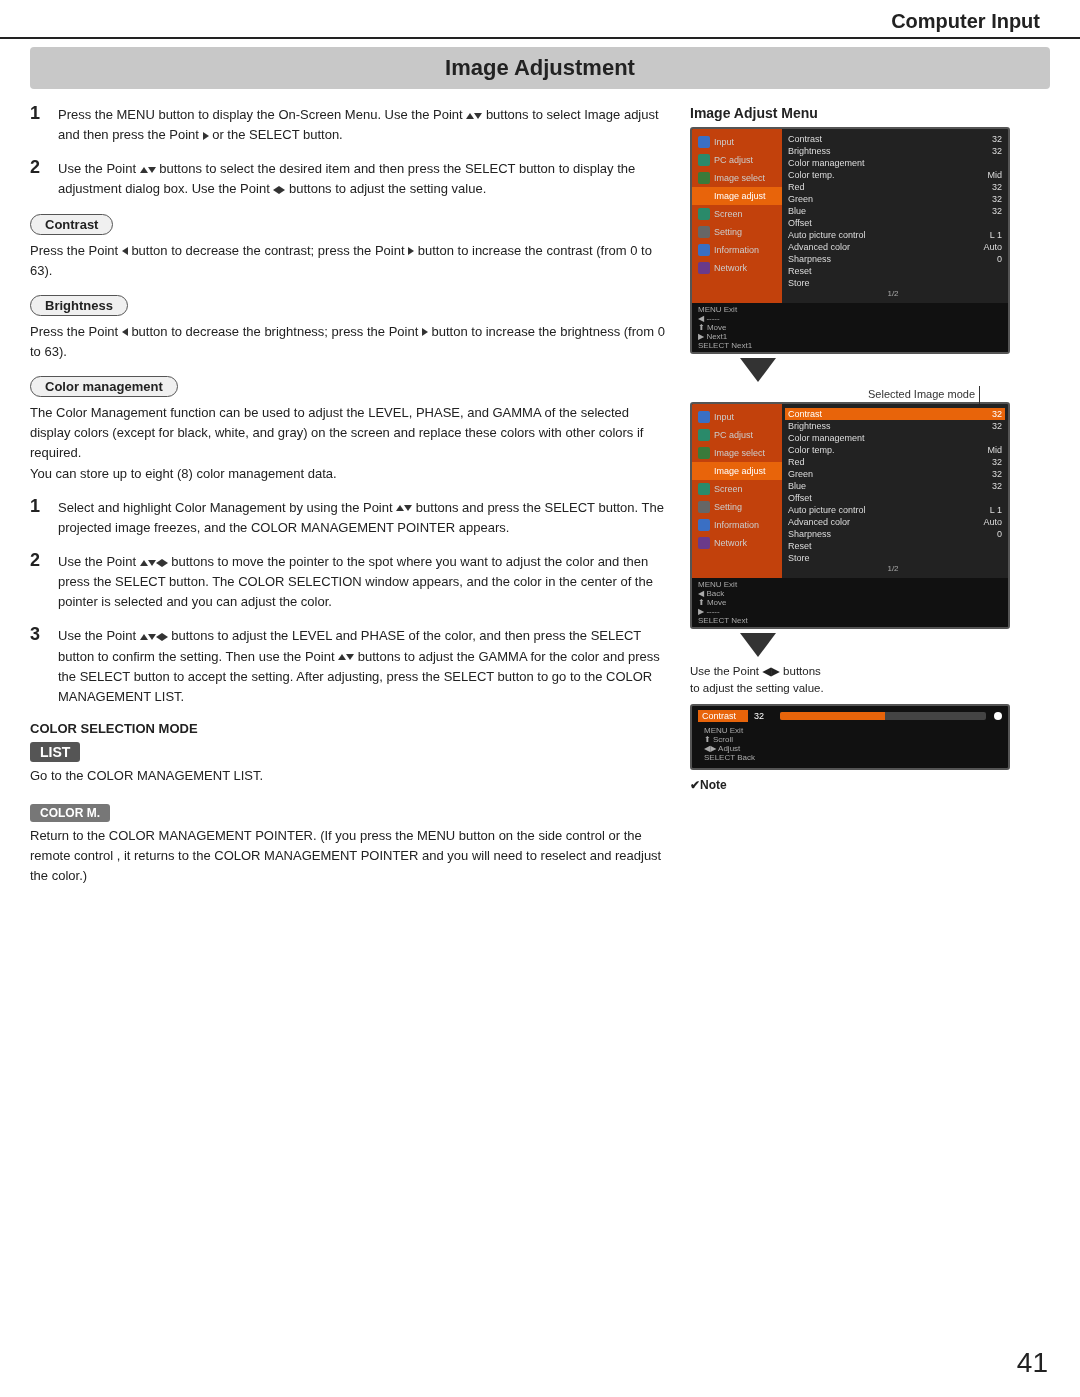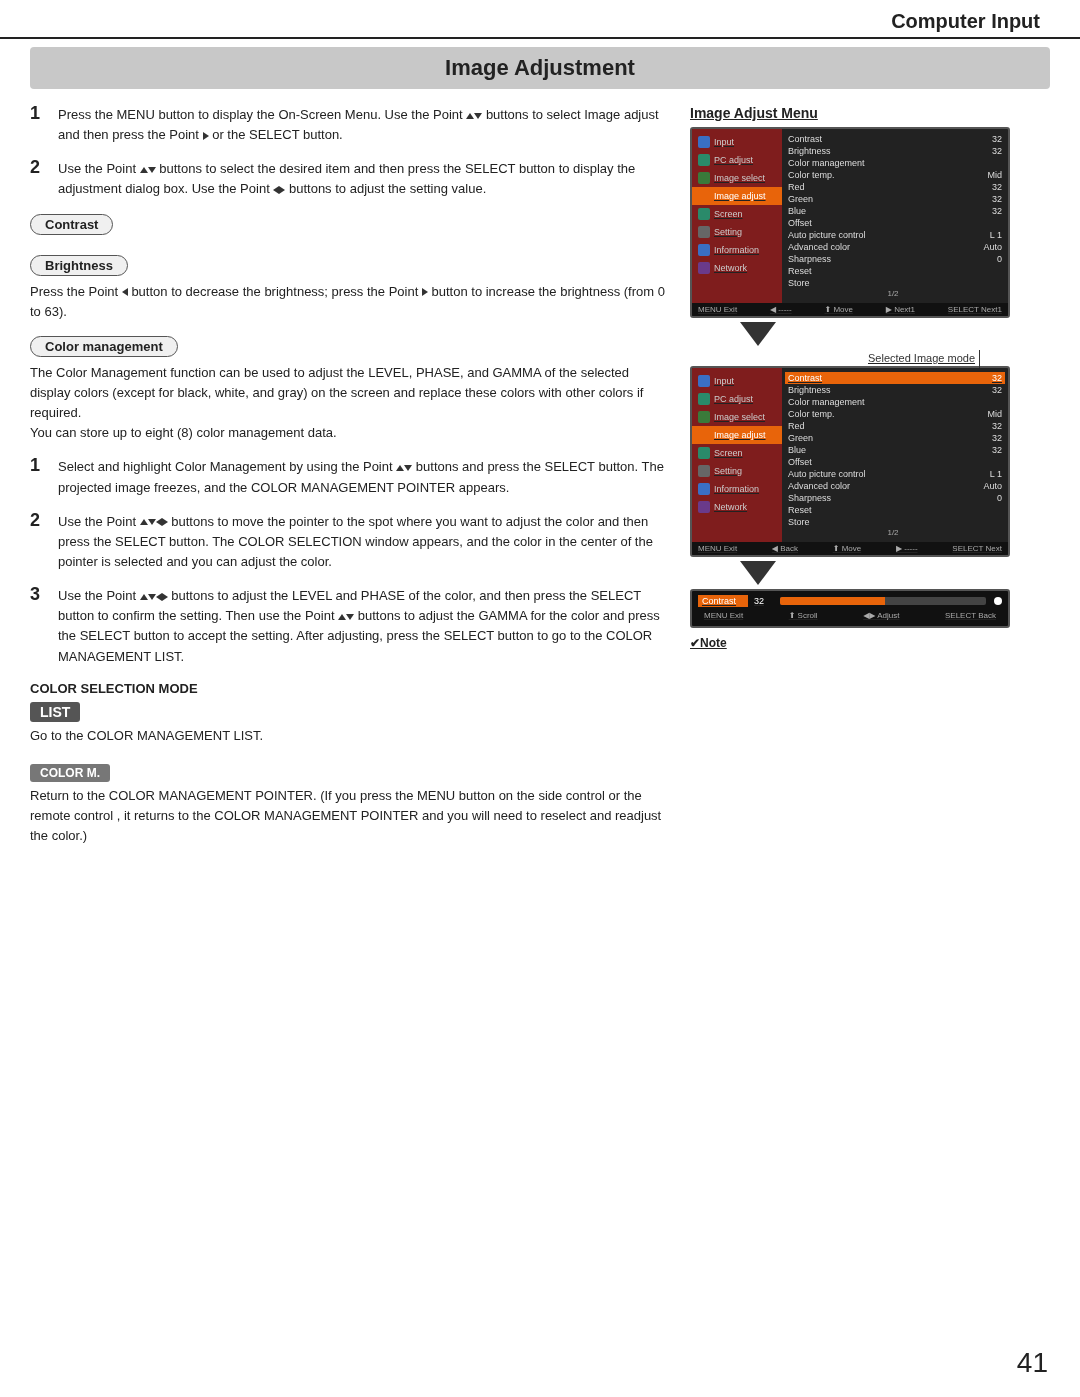--- a/index.html
+++ b/index.html
@@ -114,21 +114,20 @@
       padding: 2px 10px;
       border-radius: 3px;
       margin-bottom: 4px;
       margin-top: 8px;
     }
 
     
     .right-col {
       width: 360px;
       flex-shrink: 0;
-      text-decoration: underline;
     }
 
     .right-col-title {
       font-weight: bold;
       font-size: 14px;
       margin-bottom: 6px;
     }
 
     
     .menu-screenshot {
@@ -140,21 +139,21 @@
       color: #fff;
       overflow: hidden;
       margin-bottom: 4px;
     }
 
     .menu-inner {
       display: flex;
     }
 
     .menu-left {
-      background: #7f1d1d;
+      background: #c2410c;
       width: 90px;
       min-height: 140px;
       padding: 4px 0;
     }
 
     .menu-left-item {
       display: flex;
       align-items: center;
       padding: 3px 6px;
       gap: 4px;
@@ -184,24 +183,25 @@
     .menu-row.highlighted {
       background: #e8640a;
       color: #fff;
       padding: 1px 3px;
       margin: 0 -3px;
     }
 
     .menu-bottom-bar {
       background: #111;
       display: flex;
-      justify-content: space-between;
+      justify-content: center;
       padding: 2px 6px;
       font-size: 8px;
       color: #aaa;
+      flex-direction: column;
     }
 
     .page-indicator {
       text-align: center;
       color: #aaa;
       font-size: 8px;
       padding-right: 4px;
       padding-bottom: 1px;
     }
 
@@ -442,20 +442,23 @@
 
     <div class="step">
       <div class="step-num">2</div>
       <div class="step-text">
         Use the Point <span class="tri-up"></span><span class="tri-down"></span> buttons to select the desired item and then press the SELECT button to display the adjustment dialog box. Use the Point <span class="tri-left"></span><span class="tri-right"></span> buttons to adjust the setting value.
       </div>
     </div>
 
     <div class="section-block">
       <div class="label-box">Contrast</div>
+      <div class="section-desc">
+        Press the Point <span class="tri-left"></span> button to decrease the contrast; press the Point <span class="tri-right"></span> button to increase the contrast (from 0 to 63).
+      </div>
     </div>
 
     <div class="section-block">
       <div class="label-box">Brightness</div>
       <div class="section-desc">
         Press the Point <span class="tri-left"></span> button to decrease the brightness; press the Point <span class="tri-right"></span> button to increase the brightness (from 0 to 63).
       </div>
     </div>
 
     <div class="section-block">
@@ -717,20 +720,24 @@
         <span>⬆ Move</span>
         <span>▶ -----</span>
         <span>SELECT Next</span>
       </div>
     </div>
 
     <div class="arrow-down">
       <div class="arrow-down-shape"></div>
     </div>
 
+    <div class="adjust-instruction">
+      <span>Use the Point ◀▶ buttons</span><br>
+      <span>to adjust the setting value.</span>
+    </div>
 
     <div class="progress-screenshot">
       <div class="progress-row">
         <div class="progress-label">Contrast</div>
         <div class="progress-val">32</div>
         <div class="progress-bar-outer">
           <div class="progress-bar-inner" style="width: 51%;"></div>
         </div>
         <div class="progress-bar-dot"></div>
       </div>

